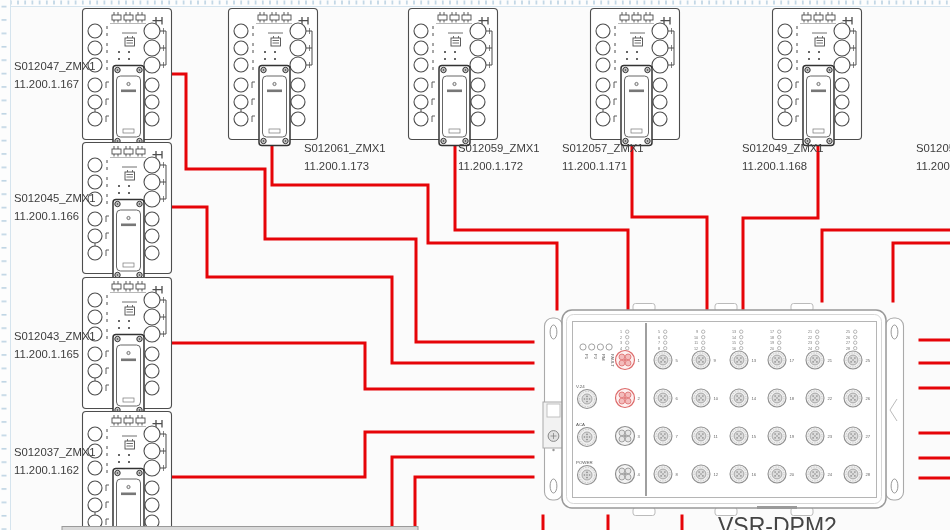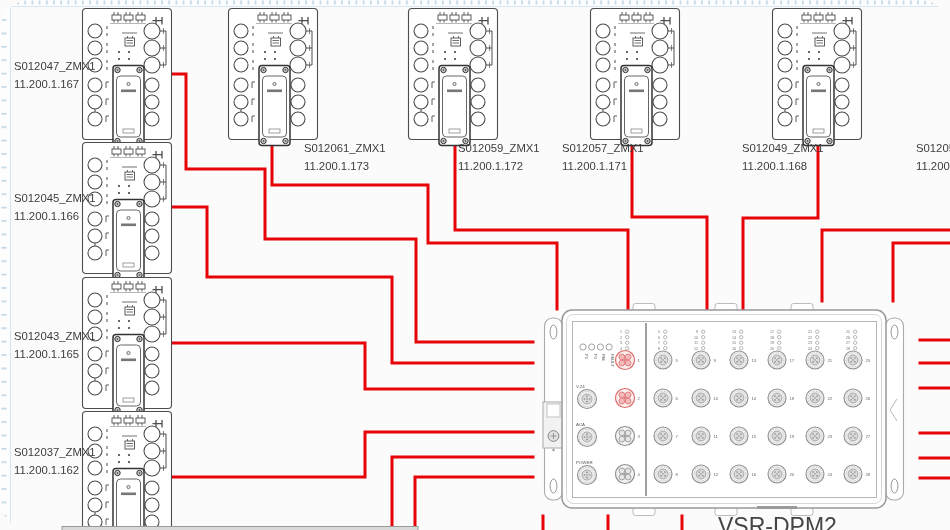--- a/index.html
+++ b/index.html
@@ -1,17 +1,17 @@
 <!DOCTYPE html>
 <html><head>
 <meta charset="utf-8">
 <style>
   html,body{margin:0;padding:0;background:#fbfbfb;}
   #stage{position:relative;width:950px;height:530px;overflow:hidden;background:#fbfbfb;
-         font-family:"Liberation Sans", sans-serif;border-radius:30px;}
+         font-family:"Liberation Sans", sans-serif;}
   svg text{font-family:"Liberation Sans", sans-serif;}
   .lbl{font-size:11.3px;fill:#3d3d3d;}
 </style>
 </head>
 <body>
 
 <div id="stage">
 <svg id="diagram" width="950" height="530" viewBox="0 0 950 530">
   <defs>
 

